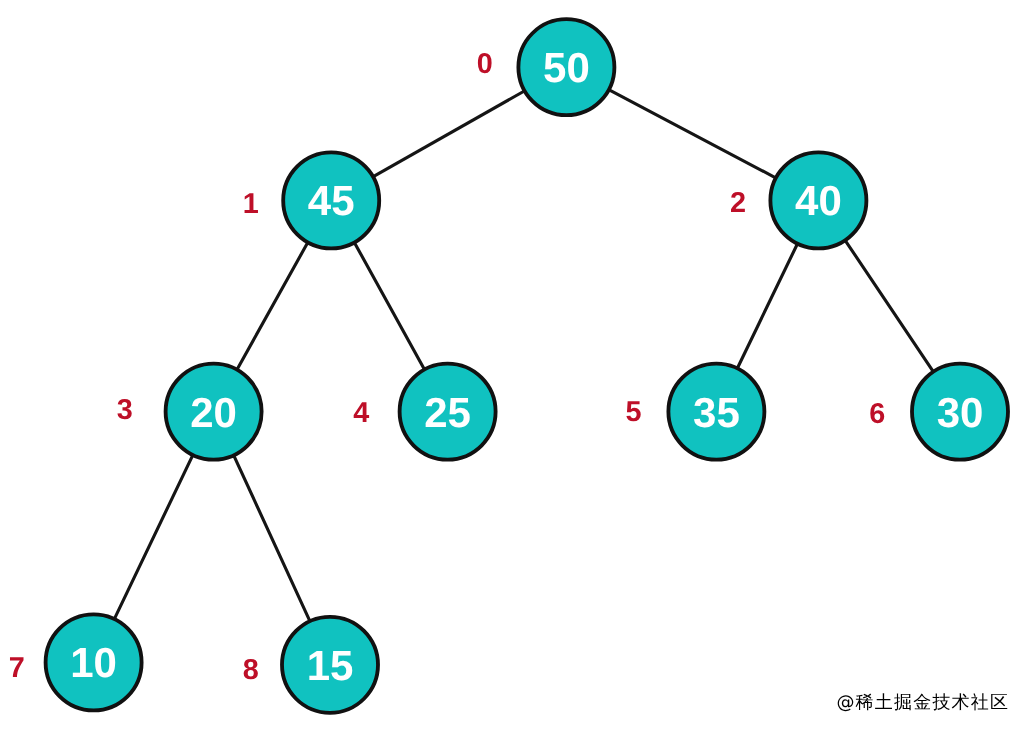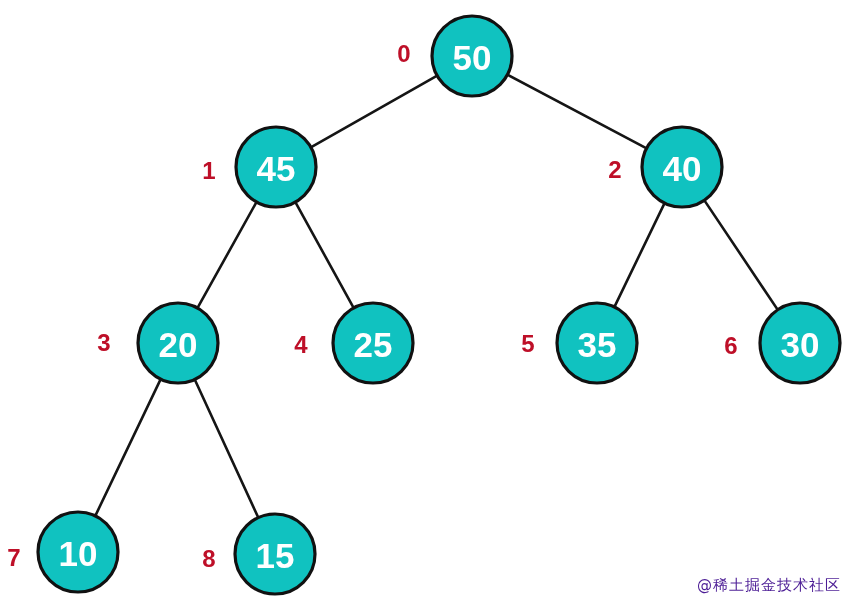--- a/index.html
+++ b/index.html
@@ -48,21 +48,21 @@
     font-family: "Liberation Sans", sans-serif;
     font-size: 24px;
     font-weight: bold;
     text-anchor: middle;
     dominant-baseline: central;
   }
   .watermark {
     position: absolute;
     right: 18px;
     bottom: 14px;
-    color: #4c1d95;
+    color: #000000;
     font-size: 15px;
     font-family: "DejaVu Sans", sans-serif;
     letter-spacing: 1px;
     white-space: nowrap;
   }
 </style>
 </head>
 <body>
 
 <div id="canvas">

